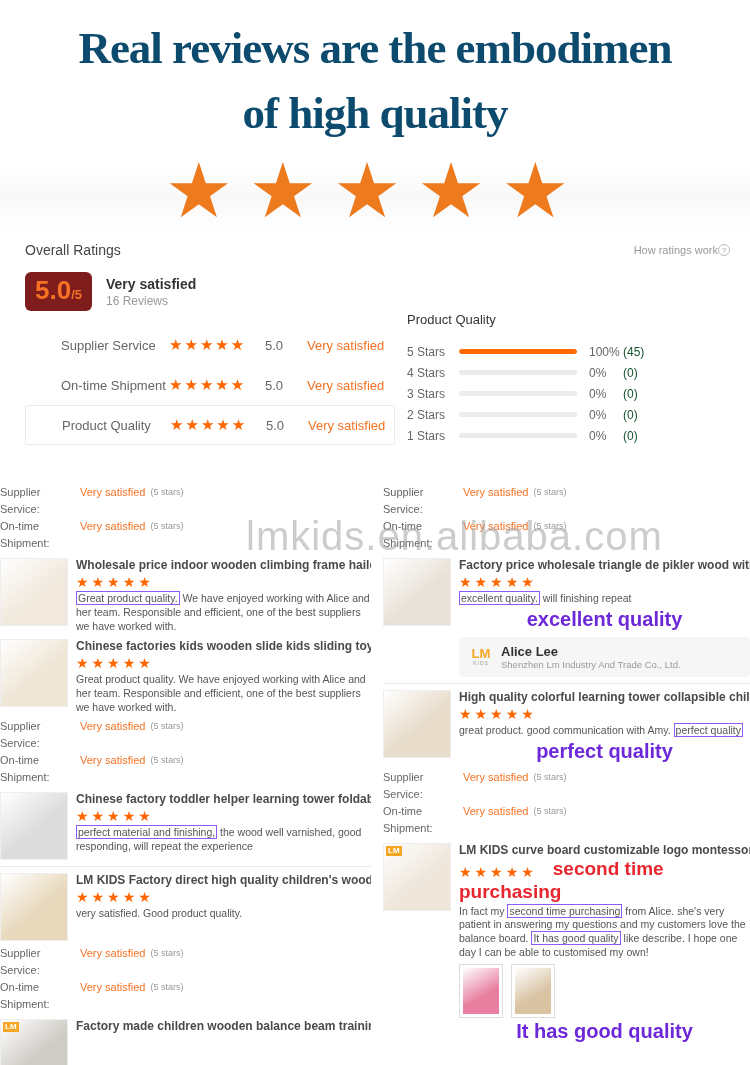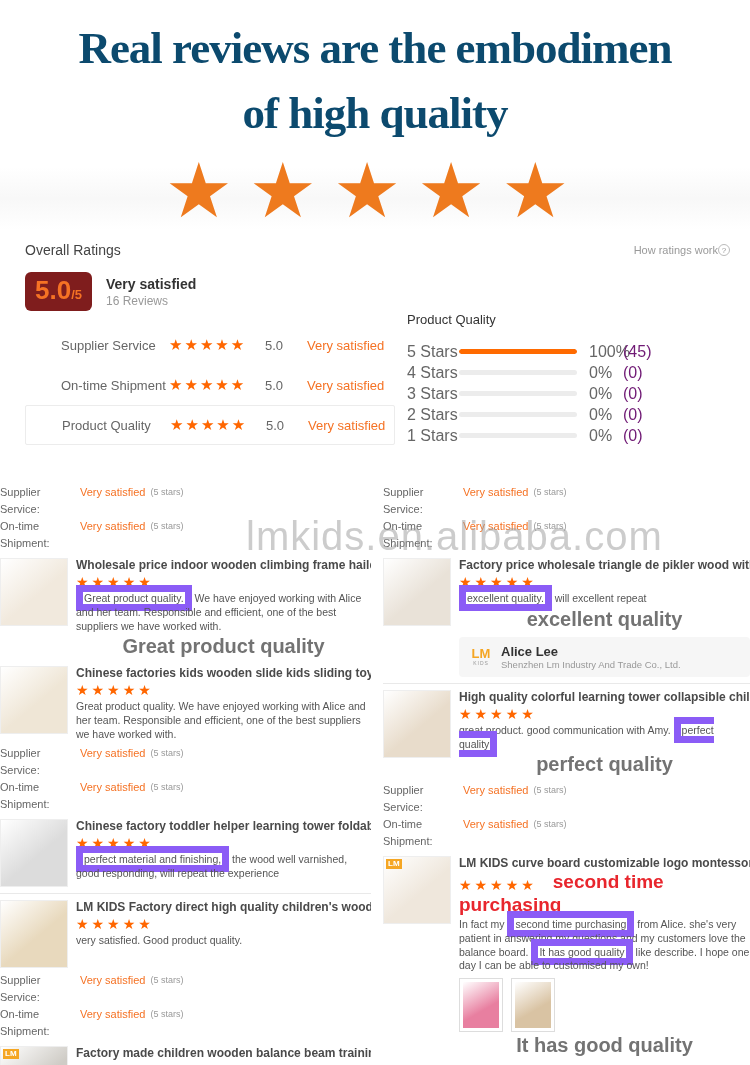--- a/index.html
+++ b/index.html
@@ -29,48 +29,48 @@
   .review-count { font-size:12px; color:#999; margin-top:2px; }
   .dim-row { display:flex; align-items:center; height:40px; padding-left:36px; font-size:13px; color:#666; }
   .dim-row.boxed { border:1px solid #ececec; border-radius:2px; }
   .dim-label { width:108px; }
   .dim-stars { width:96px; color:#f60; font-size:15px; letter-spacing:2px; }
   .dim-score { width:42px; color:#666; }
   .dim-verdict { color:#f57224; }
 
   .o-right { flex:1; padding-left:12px; padding-top:40px; }
   .b-title { font-size:13px; color:#333; margin-bottom:14px; }
-  .b-row { display:flex; align-items:center; height:21px; font-size:16px; color:#666; }
+  .b-row { display:flex; align-items:center; height:21px; font-size:12px; color:#666; }
   .b-label { width:52px; }
   .b-track { width:118px; height:5px; background:#ececec; border-radius:3px; overflow:hidden; }
   .b-fill { display:block; height:5px; background:#ff6a00; border-radius:3px; }
   .b-pct { width:42px; padding-left:12px; }
-  .b-cnt { padding-left:4px; color:#701a75; }
+  .b-cnt { padding-left:4px; color:#14532d; }
 
   
   .reviews { position:relative; display:flex; margin-top:34px; }
   .rcol { width:371px; }
   .rcol.right { width:367px; margin-left:12px; }
   .rat-row { display:flex; font-size:11px; color:#666; line-height:17px; }
   .rat-label { width:80px; }
   .rat-value { color:#f57224; }
   .rat-note { color:#999; font-size:9px; margin-left:5px; line-height:17px; }
   .rat-group { margin-bottom:6px; margin-top:4px; }
 
   .rev { display:flex; gap:8px; margin:6px 0 4px; }
   .rev-photo { width:68px; height:68px; border:1px solid #eee; flex-shrink:0; position:relative; }
   .photo-badge { position:absolute; top:2px; left:2px; font-size:8px; font-weight:bold; color:#fff;
                  background:#f5a623; padding:1px 2px; line-height:1; }
   .rev-body { flex:1; min-width:0; }
   .rev-title { font-size:12px; font-weight:bold; color:#4a4a4a; white-space:nowrap; overflow:hidden; }
   .rev-starline { margin:1px 0; }
   .rev-stars { color:#f60; font-size:14px; letter-spacing:3px; }
   .rev-text { font-size:10.5px; color:#555; line-height:1.3; }
-  .hl { border:7px solid #8b5cf6; padding:0 1px; }
-  .annot { color:#737373; font-weight:bold; font-size:20px; text-align:center; line-height:1.15; margin:2px 0; }
+  .hl { border:1px solid #8b5cf6; padding:0 1px; }
+  .annot { color:#6d28d9; font-weight:bold; font-size:20px; text-align:center; line-height:1.15; margin:2px 0; }
   .annot-inline { display:inline; color:#e8262d; font-weight:bold; font-size:19px; margin-left:16px; vertical-align:2px; }
   .divider { border-top:1px solid #e9e9e9; margin:6px 0; }
 
   .reply { background:#f6f6f6; border-radius:4px; margin-top:6px; padding:7px 9px; }
   .reply-head { display:flex; gap:7px; align-items:center; }
   .reply-logo { width:26px; text-align:center; flex-shrink:0; }
   .reply-logo-main { font-size:13px; font-weight:bold; color:#f5a623; line-height:1; }
   .reply-logo-sub { font-size:5px; color:#999; letter-spacing:1px; }
   .reply-name { font-size:13px; font-weight:bold; color:#333; }
   .reply-co { font-size:9.5px; color:#999; }
@@ -194,21 +194,20 @@
             <span class="rat-value">Very satisfied</span>
             <span class="rat-note">(5 stars)</span>
           </div>
         </div>
         <div class="rev">
           <div class="rev-photo" style="background: linear-gradient(140deg, rgb(255, 255, 255) 0%, rgb(241, 233, 221) 55%, rgb(241, 233, 221) 100%);"></div>
           <div class="rev-body">
             <div class="rev-title">Wholesale price indoor wooden climbing frame haild...</div>
             <div class="rev-starline"><span class="rev-stars">★★★★★</span></div>
             <div class="rev-text"><span class="hl">Great product quality.</span><span> We have enjoyed working with Alice and her team. Responsible and efficient, one of the best suppliers we have worked with.</span></div>
-            <div class="annot">Great product quality</div>
           </div>
         </div>
         <div class="rev">
           <div class="rev-photo" style="background: linear-gradient(140deg, rgb(255, 255, 255) 0%, rgb(239, 230, 214) 55%, rgb(239, 230, 214) 100%);"></div>
           <div class="rev-body">
             <div class="rev-title">Chinese factories kids wooden slide kids sliding toys ...</div>
             <div class="rev-starline"><span class="rev-stars">★★★★★</span></div>
             <div class="rev-text"><span>Great product quality. We have enjoyed working with Alice and her team. Responsible and efficient, one of the best suppliers we have worked with.</span></div>
           </div>
         </div>
@@ -273,21 +272,21 @@
             <span class="rat-label">On-time Shipment:</span>
             <span class="rat-value">Very satisfied</span>
             <span class="rat-note">(5 stars)</span>
           </div>
         </div>
         <div class="rev">
           <div class="rev-photo" style="background: linear-gradient(140deg, rgb(255, 255, 255) 0%, rgb(233, 226, 216) 55%, rgb(233, 226, 216) 100%);"></div>
           <div class="rev-body">
             <div class="rev-title">Factory price wholesale triangle de pikler wood with s...</div>
             <div class="rev-starline"><span class="rev-stars">★★★★★</span></div>
-            <div class="rev-text"><span class="hl">excellent quality.</span><span> will excellent repeat</span></div>
+            <div class="rev-text"><span class="hl">excellent quality.</span><span> will finishing repeat</span></div>
             <div class="annot">excellent quality</div>
             <div class="reply">
               <div class="reply-head">
                 <div class="reply-logo">
                   <div class="reply-logo-main">LM</div>
                   <div class="reply-logo-sub">KIDS</div>
                 </div>
                 <div>
                   <div class="reply-name">Alice Lee</div>
                   <div class="reply-co">Shenzhen Lm Industry And Trade Co., Ltd.</div>

